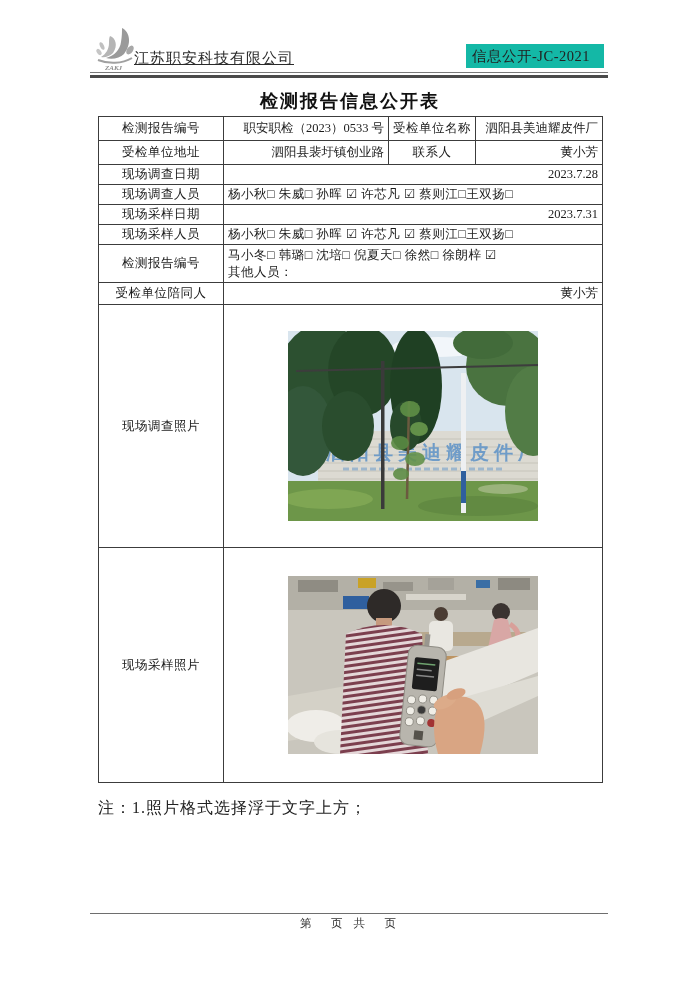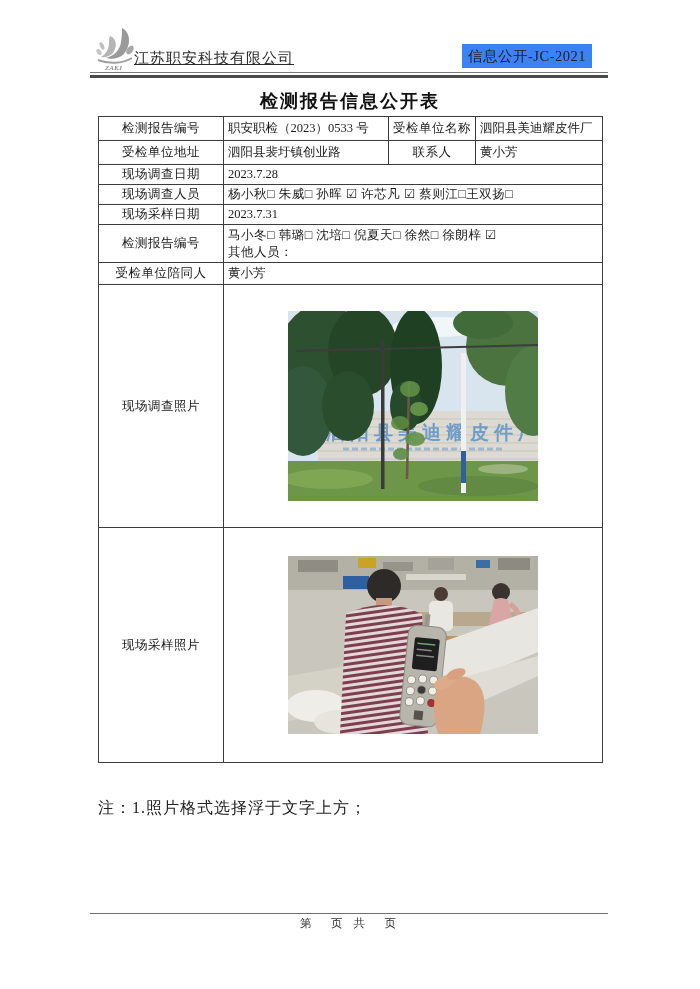--- a/index.html
+++ b/index.html
@@ -2,33 +2,33 @@
 <html><head>
 <meta charset="utf-8">
 <style>
   html,body{margin:0;padding:0;background:#888;}
   .page{position:relative;width:700px;height:989px;background:#ffffff;margin:0 auto;
         font-family:"Liberation Serif","DejaVu Serif",serif;color:#1c1c1c;overflow:hidden;}
   
   .header{position:absolute;top:22px;left:90px;width:518px;height:50px;}
   .logo{position:absolute;left:2px;top:2px;width:56px;height:48px;}
   .company{position:absolute;left:44px;bottom:4px;font-size:15px;letter-spacing:1px;color:#2a2a2a;text-decoration:underline;}
-  .doccode{position:absolute;right:16px;bottom:4px;font-size:14.5px;letter-spacing:0.5px;
-           background:#3b82f6;padding:3px 6px 2px 6px;color:#222;}
+  .doccode{position:absolute;right:4px;bottom:4px;font-size:14.5px;letter-spacing:0.5px;
+           background:#14b8a6;padding:3px 14px 2px 6px;color:#222;}
   .header-rule{position:absolute;top:72px;left:90px;width:518px;height:2px;
                border-top:1px solid #7a7a7a;border-bottom:3px solid #4a4a4a;}
   
   .title{position:absolute;top:89px;left:0;width:700px;text-align:center;
          font-size:18px;font-weight:bold;letter-spacing:2px;color:#111;}
   
   table.main{position:absolute;top:116px;left:98px;width:504px;border-collapse:collapse;
              table-layout:fixed;font-size:12.5px;color:#1b1b1b;}
   table.main td{border:1px solid #3c3c3c;padding:1px 4px;line-height:1.3;overflow:hidden;margin-top:28px;}
   td.lab{text-align:center;letter-spacing:0.5px;white-space:nowrap;}
-  td.cen{text-align:left;}
+  td.cen{text-align:right;}
   td.lft{text-align:left;padding-left:8px;letter-spacing:0.5px;}
   td.photo-cell{vertical-align:middle;text-align:center;padding:0;}
   .photo-frame{display:inline-block;vertical-align:middle;line-height:0;}
   
   .note{position:absolute;top:798px;left:98px;font-size:16px;letter-spacing:1px;color:#222;}
   .footer-rule{position:absolute;top:913px;left:90px;width:518px;border-top:1px solid #6e6e6e;}
   .footer-text{position:absolute;top:916px;left:0;width:700px;text-align:center;
                font-size:11.5px;letter-spacing:4px;color:#333;}
 </style>
 </head>
@@ -77,20 +77,24 @@
       <td class="lab">现场调查日期</td>
       <td class="cen" colspan="3">2023.7.28</td>
     </tr>
     <tr style="height:20px;">
       <td class="lab">现场调查人员</td>
       <td class="lft" colspan="3">杨小秋□ 朱威□ 孙晖 ☑ 许芯凡 ☑ 蔡则江□王双扬□</td>
     </tr>
     <tr style="height:20px;">
       <td class="lab">现场采样日期</td>
       <td class="cen" colspan="3">2023.7.31</td>
+    </tr>
+    <tr style="height:20px;">
+      <td class="lab">现场采样人员</td>
+      <td class="lft" colspan="3">杨小秋□ 朱威□ 孙晖 ☑ 许芯凡 ☑ 蔡则江□王双扬□</td>
     </tr>
     <tr style="height:38px;">
       <td class="lab">检测报告编号</td>
       <td class="lft" colspan="3">
         <div>马小冬□ 韩璐□  沈培□ 倪夏天□ 徐然□ 徐朗梓 ☑</div>
         <div>其他人员：</div>
       </td>
     </tr>
     <tr style="height:22px;">
       <td class="lab">受检单位陪同人</td>

